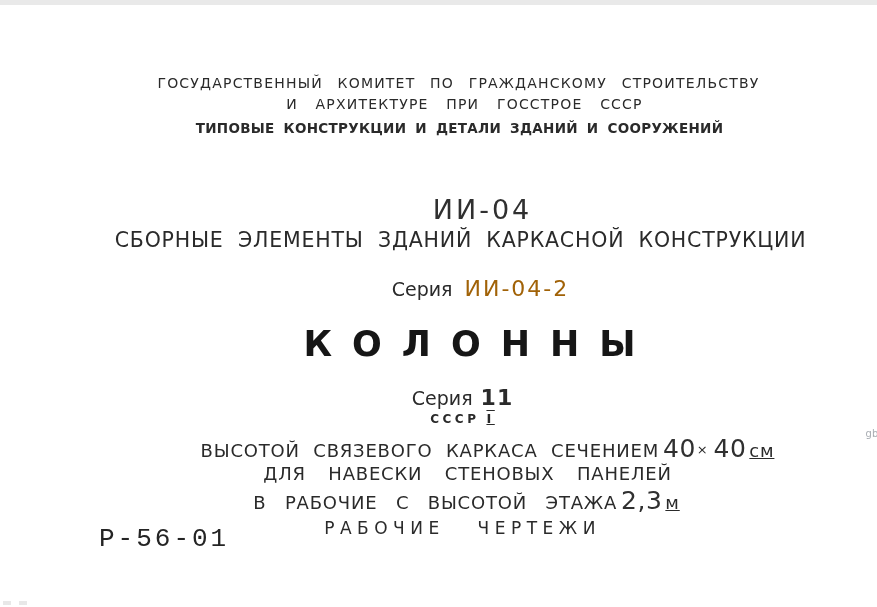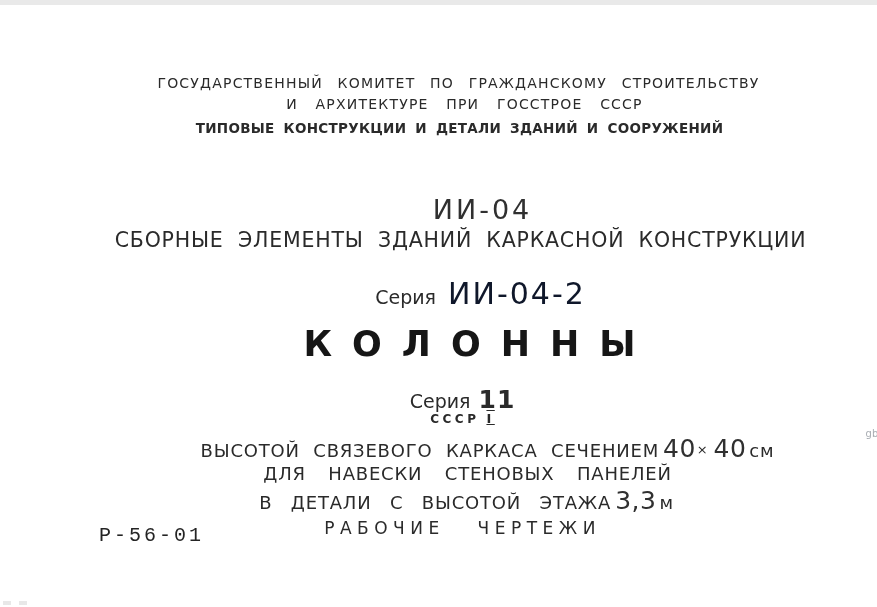--- a/index.html
+++ b/index.html
@@ -23,47 +23,47 @@
     line-height: 1.1;
   }
   
   .org1 { top: 71px;  font-size: 14px; letter-spacing: 1.2px; word-spacing: 9px;  transform: translateX(20px); }
   .org2 { top: 92px;  font-size: 14px; letter-spacing: 1.2px; word-spacing: 12px; transform: translateX(26px); }
   .collection { top: 116px; font-size: 13.5px; font-weight: bold; letter-spacing: 0.3px; word-spacing: 4px; transform: translateX(21px); }
   
   .series-code { top: 190px; font-size: 27px; letter-spacing: 3px; transform: translateX(44px); color: #303030; }
   .series-desc { top: 224px; font-size: 20.5px; letter-spacing: 0.8px; word-spacing: 7px; transform: translateX(22px); }
   .series-line { top: 272px; font-size: 19px; transform: translateX(42px); }
-  .series-num  { font-size: 30px; letter-spacing: 2px; margin-left: 12px; color: #0f172a; }
+  .series-num  { font-size: 22px; letter-spacing: 2px; margin-left: 12px; color: #a16207; }
   
   .main-title {
     top: 320px; font-size: 35px; font-weight: bold; letter-spacing: 20px;
     transform: translateX(41px); color: #161616;
   }
   
   .issue-line { top: 381px; font-size: 19px; transform: translateX(24px); }
-  .issue-num  { font-size: 25px; font-weight: bold; letter-spacing: 1px; margin-left: 8px; }
+  .issue-num  { font-size: 22px; font-weight: bold; letter-spacing: 1px; margin-left: 8px; }
   .part-line  { top: 407px; font-size: 12px; font-weight: bold; letter-spacing: 3.5px; transform: translateX(24px); }
   .part-num   { text-decoration: overline underline; margin-left: 7px; font-size: 13px; }
   
   .sub1 { top: 430px; font-size: 18px; letter-spacing: 0.8px; word-spacing: 7px;  transform: translateX(49px); }
   .sub2 { top: 459px; font-size: 18px; letter-spacing: 0.8px; word-spacing: 16px; transform: translateX(29px); }
   .sub3 { top: 482px; font-size: 18px; letter-spacing: 0.8px; word-spacing: 12px; transform: translateX(28px); }
   .dim   { font-size: 25px; letter-spacing: 0.5px; word-spacing: 0; margin-left: 4px; color: #303030; text-align: center; }
   .times { font-size: 13px; vertical-align: 3px; margin: 0 1px; }
-  .unit  { margin-left: 3px; word-spacing: 0; }
+  .unit  { margin-left: 3px; word-spacing: 0; text-decoration: underline; }
   .working {
     top: 514px; font-size: 17px; font-weight: 500;
     letter-spacing: 5.5px; word-spacing: 22px; transform: translateX(24px);
   }
   
   .stamp {
     position: absolute; left: 99px; top: 519px;
     font-family: "Liberation Mono", "DejaVu Sans Mono", monospace;
-    font-size: 20px; letter-spacing: 3px; color: #242424;
+    font-size: 26px; letter-spacing: 3px; color: #242424;
   }
   
   .watermark {
     position: absolute; top: 423px; right: 4px;
     font-size: 10px; letter-spacing: 0.2px; color: #a8acb2;
   }
   
   .scan-artifact {
     position: absolute; left: 3px; top: 596px; width: 28px; height: 4px;
     background: repeating-linear-gradient(90deg, #dedede 0 8px, transparent 8px 16px);
@@ -93,21 +93,21 @@
   </div>
   <div class="line part-line">
     <span>СССР</span><span class="part-num">I</span>
   </div>
 
   <div class="line sub1">
     <span>ВЫСОТОЙ СВЯЗЕВОГО КАРКАСА СЕЧЕНИЕМ</span><span class="dim">40</span><span class="times">×</span><span class="dim">40</span><span class="unit">см</span>
   </div>
   <div class="line sub2">ДЛЯ НАВЕСКИ СТЕНОВЫХ ПАНЕЛЕЙ</div>
   <div class="line sub3">
-    <span>В ДЕТАЛИ С ВЫСОТОЙ ЭТАЖА</span><span class="dim">3,3</span><span class="unit">м</span>
+    <span>В РАБОЧИЕ С ВЫСОТОЙ ЭТАЖА</span><span class="dim">2,3</span><span class="unit">м</span>
   </div>
 
   <div class="line working">РАБОЧИЕ ЧЕРТЕЖИ</div>
 
   <div class="stamp">Р-56-01</div>
 
   <div class="watermark">gbi22.ru</div>
 
   <div class="scan-artifact"></div>
 

